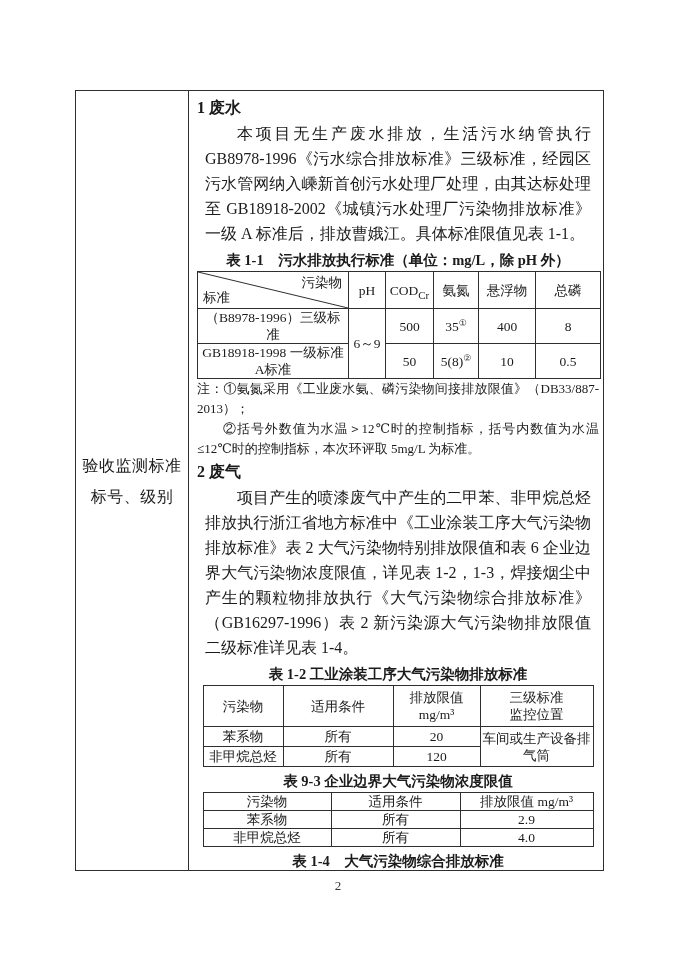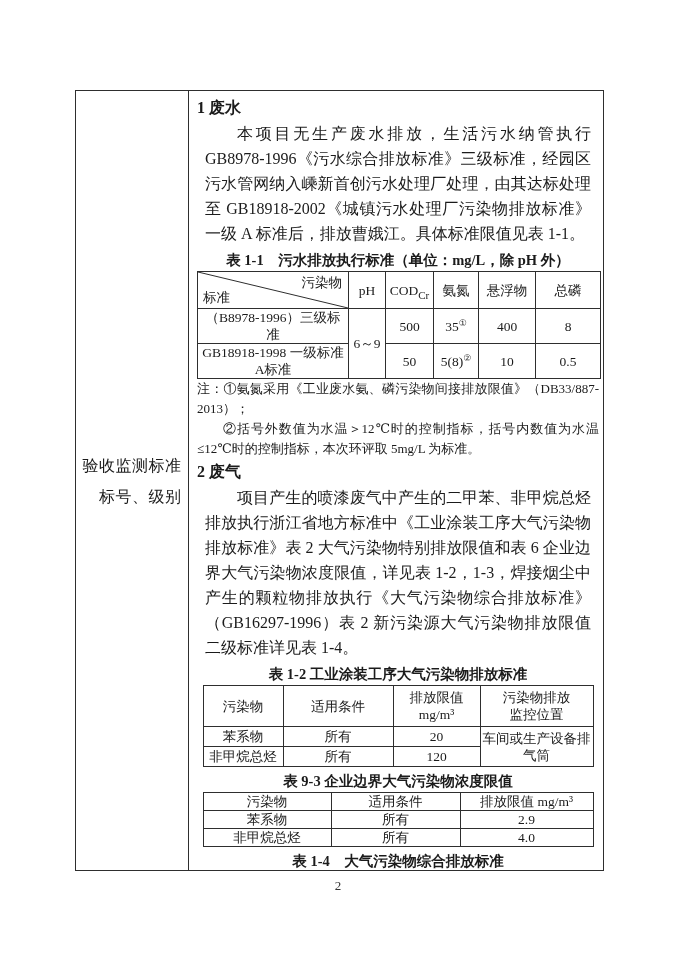--- a/index.html
+++ b/index.html
@@ -9,21 +9,21 @@
     color:#1b1b1b; position:relative; overflow:hidden;
   }
   .frame {
     position:absolute; left:75px; top:90px; width:527px; height:779px;
     border:1px solid #2e2e2e; display:flex; background:#fff; overflow:hidden;
   }
   .sidebar {
     width:112px; border-right:1px solid #2e2e2e; display:flex;
     align-items:center; justify-content:center; text-align:center; flex:none;
   }
-  .sidebar-text { font-size:16px; line-height:31px; letter-spacing:0.5px;text-align:right; }
+  .sidebar-text { font-size:16px; line-height:31px; letter-spacing:0.5px; }
   .content { flex:1; padding:4px 4px 0 8px; overflow:hidden; }
   .sec-title { font-size:16px; font-weight:bold; line-height:22px; margin:2px 0 2px; }
   .para {
     margin:0 8px 2px; font-size:16px; line-height:25px;
     text-align:justify; text-indent:2em;
   }
   .caption { margin:4px 0 1px; text-align:center; font-weight:bold; font-size:14.5px; line-height:20px; }
   table.t { border-collapse:collapse; table-layout:fixed; }
   table.t td {
     border:1px solid #2e2e2e; text-align:center; vertical-align:middle;
@@ -123,21 +123,21 @@
           <col style="width:110px">
           <col style="width:87px">
           <col style="width:113px">
       </colgroup>
       <tbody>
           <tr class="hrow">
         <td>污染物</td>
         <td>适用条件</td>
         <td class="pre">排放限值
 mg/m³</td>
-        <td class="pre">污染物排放
+        <td class="pre">三级标准
 监控位置</td>
       </tr>
       <tr class="drow">
         <td>苯系物</td>
         <td>所有</td>
         <td>20</td>
         <td rowspan="2">车间或生产设备排气筒</td>
       </tr>
       <tr class="drow">
         <td>非甲烷总烃</td>

